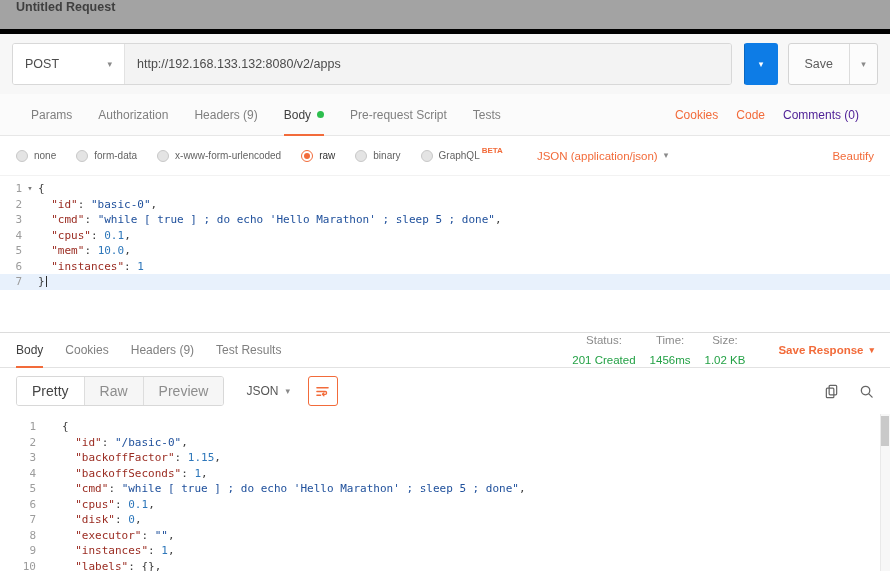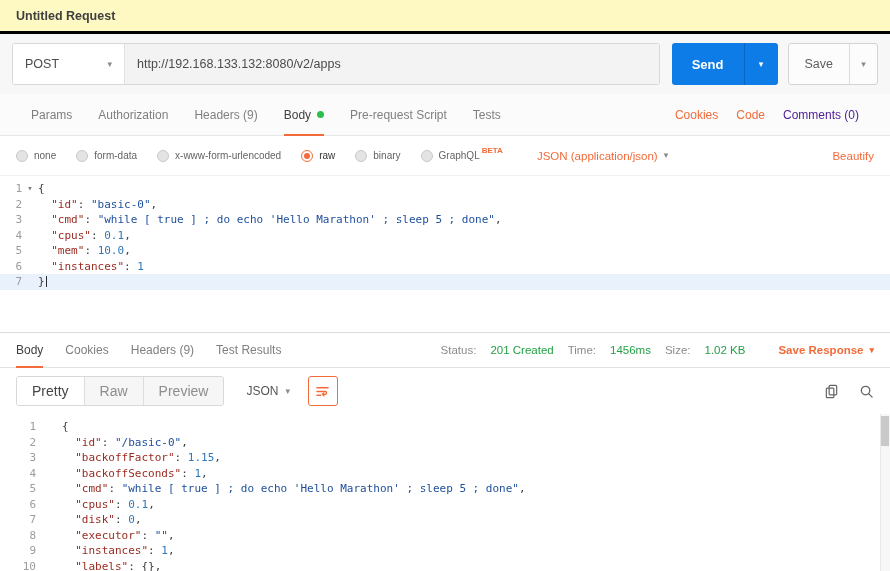--- a/index.html
+++ b/index.html
@@ -1,23 +1,23 @@
 <!DOCTYPE html>
 <html><head>
 <meta charset="utf-8">
 <style>
   * { box-sizing: border-box; margin: 0; padding: 0; }
   html,body { width: 890px; height: 571px; overflow: hidden; }
   body { font-family: "Liberation Sans", sans-serif; background: #fff; color: #333; }
   .app { width: 890px; height: 571px; display: flex; flex-direction: column; }
 
   
-  .titlebar { flex: 0 0 34px; background: #fef9c3; display: flex; align-items: center;
+  .titlebar { flex: 0 0 34px; background: #a3a3a3; display: flex; 
               padding: 0 16px; font-size: 12.5px; font-weight: 600; color: #3f3f3f;
-              border-bottom: 3px solid #000000; }
+              border-bottom: 5px solid #000000; }
 
   
   .request-row { flex: 0 0 60px; background: #f7f7f7; display: flex; align-items: center; padding: 0 12px; }
   .url-group { display: flex; flex: 1; height: 42px; border: 1px solid #d8d8d8; border-radius: 3px;
                overflow: hidden; background: #fff; }
   .method-select { width: 112px; display: flex; align-items: center; justify-content: space-between;
                    padding: 0 12px; background: #fff; border-right: 1px solid #e2e2e2;
                    font-size: 12.5px; color: #4c4c4c; cursor: pointer; }
   .caret { font-size: 9px; color: #8a8a8a; line-height: 1; }
   .url-input { flex: 1; border: none; outline: none; background: #f3f3f3; padding: 0 12px;
@@ -89,21 +89,21 @@
 
   
   .resp-header { flex: 0 0 36px; display: flex; align-items: stretch; padding: 0 16px; background: #fff;
                  border-top: 1px solid #e6e6e6; border-bottom: 1px solid #e2e2e2; margin-top: -1px; }
   .rtab { display: flex; align-items: center; margin-right: 22px; font-size: 12px; color: #7f7f7f;
           position: relative; cursor: pointer; white-space: nowrap; }
   .rtab.active { color: #3f3f3f; }
   .rtab.active::after { content: ""; position: absolute; left: 0; right: 0; bottom: -1px; height: 2px;
                         background: #f26b3a; }
   .resp-meta { margin-left: auto; display: flex; align-items: center; gap: 14px; font-size: 11.5px; }
-  .meta-pair { display: flex; align-items: center; gap: 14px; white-space: nowrap; }
+  .meta-pair { display: flex; align-items: center; gap: 8px; white-space: nowrap; flex-direction: column; }
   .meta-label { color: #8b8b8b; }
   .meta-value { color: #23a145; }
   .save-response { display: flex; align-items: center; gap: 6px; color: #f26b3a; font-weight: 700;
                    font-size: 11.5px; cursor: pointer; margin-left: 19px; white-space: nowrap; }
   .save-response .caret { color: #f26b3a; }
 
   
   .resp-toolbar { flex: 0 0 46px; display: flex; align-items: center; padding: 0 16px; background: #fff; }
   .seg-group { display: flex; height: 30px; border: 1px solid #d8d8d8; border-radius: 3px; overflow: hidden; }
   .seg { display: flex; align-items: center; padding: 0 15px; font-size: 14px; color: #8d8d8d;
@@ -129,21 +129,20 @@
 
   <div class="request-row">
     <div class="url-group">
       <div class="method-select">
         <span>POST</span>
         <span class="caret">▾</span>
       </div>
       <input class="url-input" type="text" value="http://192.168.133.132:8080/v2/apps" style="">
     </div>
     <div class="send-group">
-      <button class="send-btn">Send</button>
       <button class="send-caret">
         <span class="caret">▾</span>
       </button>
     </div>
     <div class="save-group">
       <button class="save-btn">Save</button>
       <button class="save-caret">
         <span class="caret">▾</span>
       </button>
     </div>

